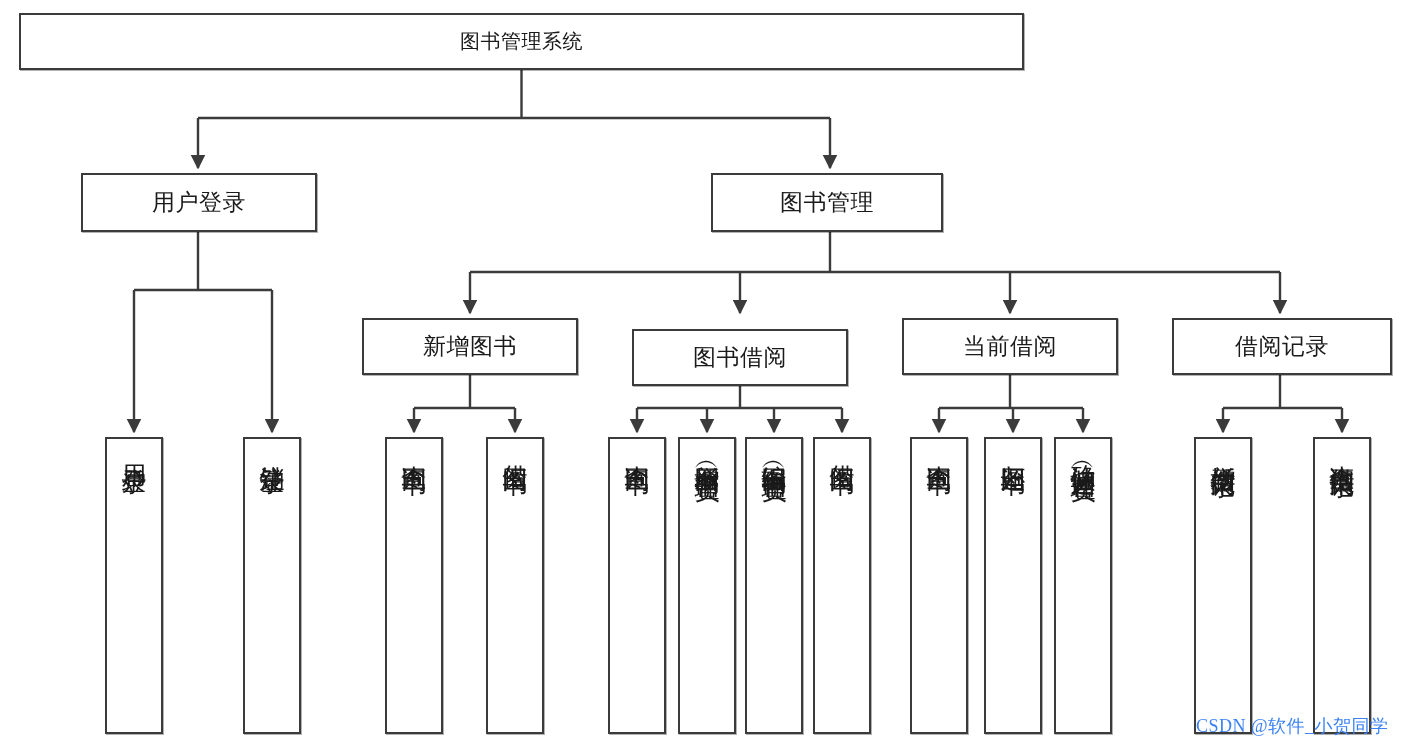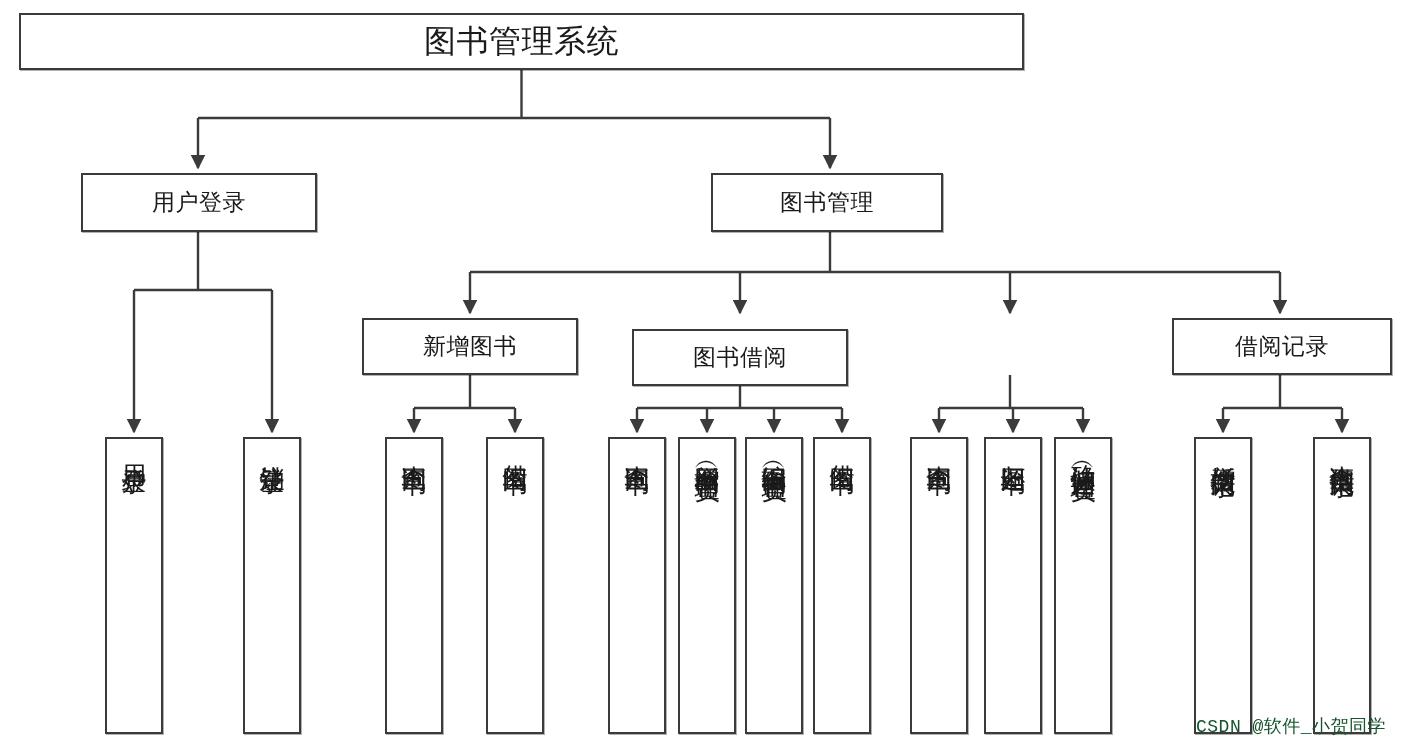--- a/index.html
+++ b/index.html
@@ -36,42 +36,42 @@
     text-align:center;
     line-height:1.18;
     letter-spacing:0.5px;
     white-space:nowrap;
   }
   
   .node.horiz .label{
     writing-mode:horizontal-tb;
     font-size:23px;
   }
-  .node.root .label{font-size:32px;}
+  .node.root .label{font-size:20px;}
   
   .node.vert{
     align-items:flex-start;
     justify-content:center;
     padding-top:6px;
   }
   .node.vert .label{
     writing-mode:vertical-rl;
     text-orientation:upright;
     font-size:25px;
     letter-spacing:2px;
     line-height:1;
   }
   .watermark{
     position:absolute;
-    color:#14532d;
+    color:#3b82f6;
     font-size:18px;
     white-space:nowrap;
     z-index:5;
     letter-spacing:0.5px;
-    font-family:Liberation Mono, monospace;
+    font-family:Liberation Serif, serif;
   }
 </style>
 </head>
 <body>
 
 <div id="canvas">
 
   <svg id="edges" viewBox="0 0 1405 747" width="1405" height="747" xmlns="http://www.w3.org/2000/svg">
     <defs>
       <marker id="arrow" viewBox="0 0 10 10" refX="9" refY="5" markerWidth="6" markerHeight="6" orient="auto-start-reverse">
@@ -135,20 +135,23 @@
   <div class="node horiz" style="left:711px;top:173px;width:232px;height:59px;">
     <span class="label">图书管理</span>
   </div>
 
   <div class="node horiz" style="left:362px;top:318px;width:216px;height:57px;">
     <span class="label">新增图书</span>
   </div>
   <div class="node horiz" style="left:632px;top:329px;width:216px;height:57px;">
     <span class="label">图书借阅</span>
   </div>
+  <div class="node horiz" style="left:902px;top:318px;width:216px;height:57px;">
+    <span class="label">当前借阅</span>
+  </div>
   <div class="node horiz" style="left:1172px;top:318px;width:220px;height:57px;">
     <span class="label">借阅记录</span>
   </div>
 
   <div class="node vert" style="left:105px;top:437px;width:58px;height:297px;">
     <span class="label">用户登录</span>
   </div>
   <div class="node vert" style="left:243px;top:437px;width:58px;height:297px;">
     <span class="label">注销登录</span>
   </div>

